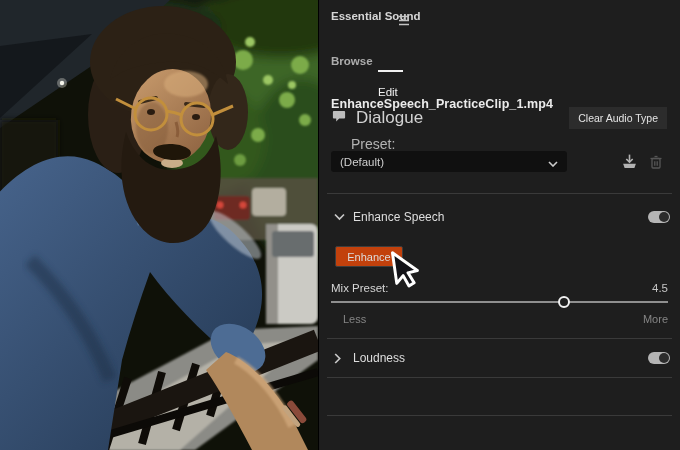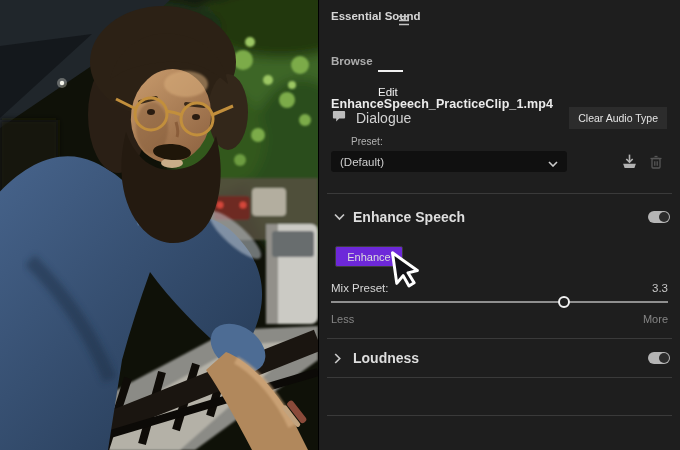--- a/index.html
+++ b/index.html
@@ -20,47 +20,47 @@
 
   .tab { font-size:11.5px; color:#adadad; cursor:default; }
   .tab.browse { left:12px; top:55px;font-weight:bold; }
   .tab.edit { left:59px; top:66px; color:#f2f2f2;margin-top:20px; }
   .tab-underline { left:59px; top:70px; width:25px; height:2px; background:#f0f0f0; }
 
   .clip-name { left:12px; top:82px; font-size:12.5px; font-weight:700; color:#ebebeb; letter-spacing:.1px;margin-top:15px; }
 
   .row { position:absolute; left:0; right:0; display:flex; align-items:center; }
   .dialogue-row { top:106px; height:24px; padding:0 13px; gap:10px; }
-  .dialogue-label { font-size:14px; color:#d2d2d2; }
+  .dialogue-label { font-size:17px; color:#d2d2d2; }
   .spacer { flex:1; }
   .clear-btn { background:#2c2c2c; border:none; border-radius:0; height:22px; padding:0 9px; font-size:10.5px; color:#e4e4e4; font-family:inherit; }
 
-  .preset-label { left:12px; top:136px; font-size:10px; color:#b2b2b2;padding-left:20px; }
+  .preset-label { left:12px; top:136px; font-size:14px; color:#b2b2b2;padding-left:20px; }
   .preset-dd { left:12px; top:151px; width:236px; height:21px; background:#101010; border-radius:3px; display:flex; align-items:center; padding:0 9px; }
   .preset-dd .val { flex:1; font-size:11.5px; color:#cfcfcf; }
   .icon-btn { position:absolute; display:flex; align-items:center; justify-content:center; background:none; border:none; }
   .save-btn { left:299px; top:151px; width:22px; height:21px; }
   .trash-btn { left:327px; top:151px; width:20px; height:21px; }
 
   .divider { position:absolute; left:8px; right:8px; height:1px; background:#3a3a3a; }
 
   .section-row { padding:0 10px 0 15px; height:24px; gap:0; }
   .section-row .chev { width:19px; display:flex; align-items:center; }
-  .section-label { font-size:14px; font-weight:700; color:#dedede; }
+  .section-label { font-size:12px; font-weight:400; color:#dedede; }
   .toggle { width:22px; height:12px; border-radius:6px; background:#b5b5b5; position:relative; cursor:pointer; }
   .toggle .knob { position:absolute; top:1px; right:1px; width:10px; height:10px; border-radius:50%; background:#2c2c2c; }
 
-  .enhance-btn { left:16px; top:246px; width:68px; height:21px; background:#6d28d9; border:1px solid #3d3d3d; border-radius:2px; color:#dcdcdc; font-size:11px; font-family:inherit; }
+  .enhance-btn { left:16px; top:246px; width:68px; height:21px; background:#c2410c; border:1px solid #3d3d3d; border-radius:2px; color:#dcdcdc; font-size:11px; font-family:inherit; }
 
   .mix-label { left:12px; top:282px; font-size:11.5px; color:#d6d6d6; }
   .mix-value { right:12px; top:282px; font-size:11.5px; color:#c6c6c6; }
   .slider { left:12px; right:12px; top:295px; height:14px; cursor:pointer; }
   .slider .track { position:absolute; left:0; right:0; top:6px; height:2px; background:#8f8f8f; }
   .slider .handle { position:absolute; top:7px; left:69%; width:12px; height:12px; border-radius:50%; background:#1e1e1e; border:2px solid #f0f0f0; transform:translate(-50%,-50%); }
-  .min-label { left:12px; top:313px; font-size:11px; color:#858585; }
+  .min-label { left:24px; top:313px; font-size:11px; color:#858585; }
   .max-label { right:12px; top:313px; font-size:11px; color:#858585;margin-left:20px; }
 
   .cursor-overlay { position:absolute; left:390px; top:250px; width:30px; height:42px; pointer-events:none; }
 </style>
 </head>
 <body>
 
 <div class="stage">
 
   <div class="preview" title="Bearded man with amber glasses and blue denim shirt leaning on a dark railing on a sunlit city street with trees and parked cars">
@@ -238,21 +238,21 @@
       <span class="section-label">Enhance Speech</span>
       <span class="spacer"></span>
       <span class="toggle">
           <span class="knob"></span>
         </span>
     </div>
 
     <button class="abs enhance-btn">Enhance</button>
 
     <div class="abs mix-label">Mix Preset:</div>
-    <div class="abs mix-value">3.3</div>
+    <div class="abs mix-value">4.5</div>
     <div class="abs slider">
       <div class="track"></div>
       <div class="handle" style="left: 69%;"></div>
     </div>
     <div class="abs min-label">Less</div>
     <div class="abs max-label">More</div>
 
     <div class="divider" style="top:338px"></div>
 
     <div class="row section-row" style="top:346px">

